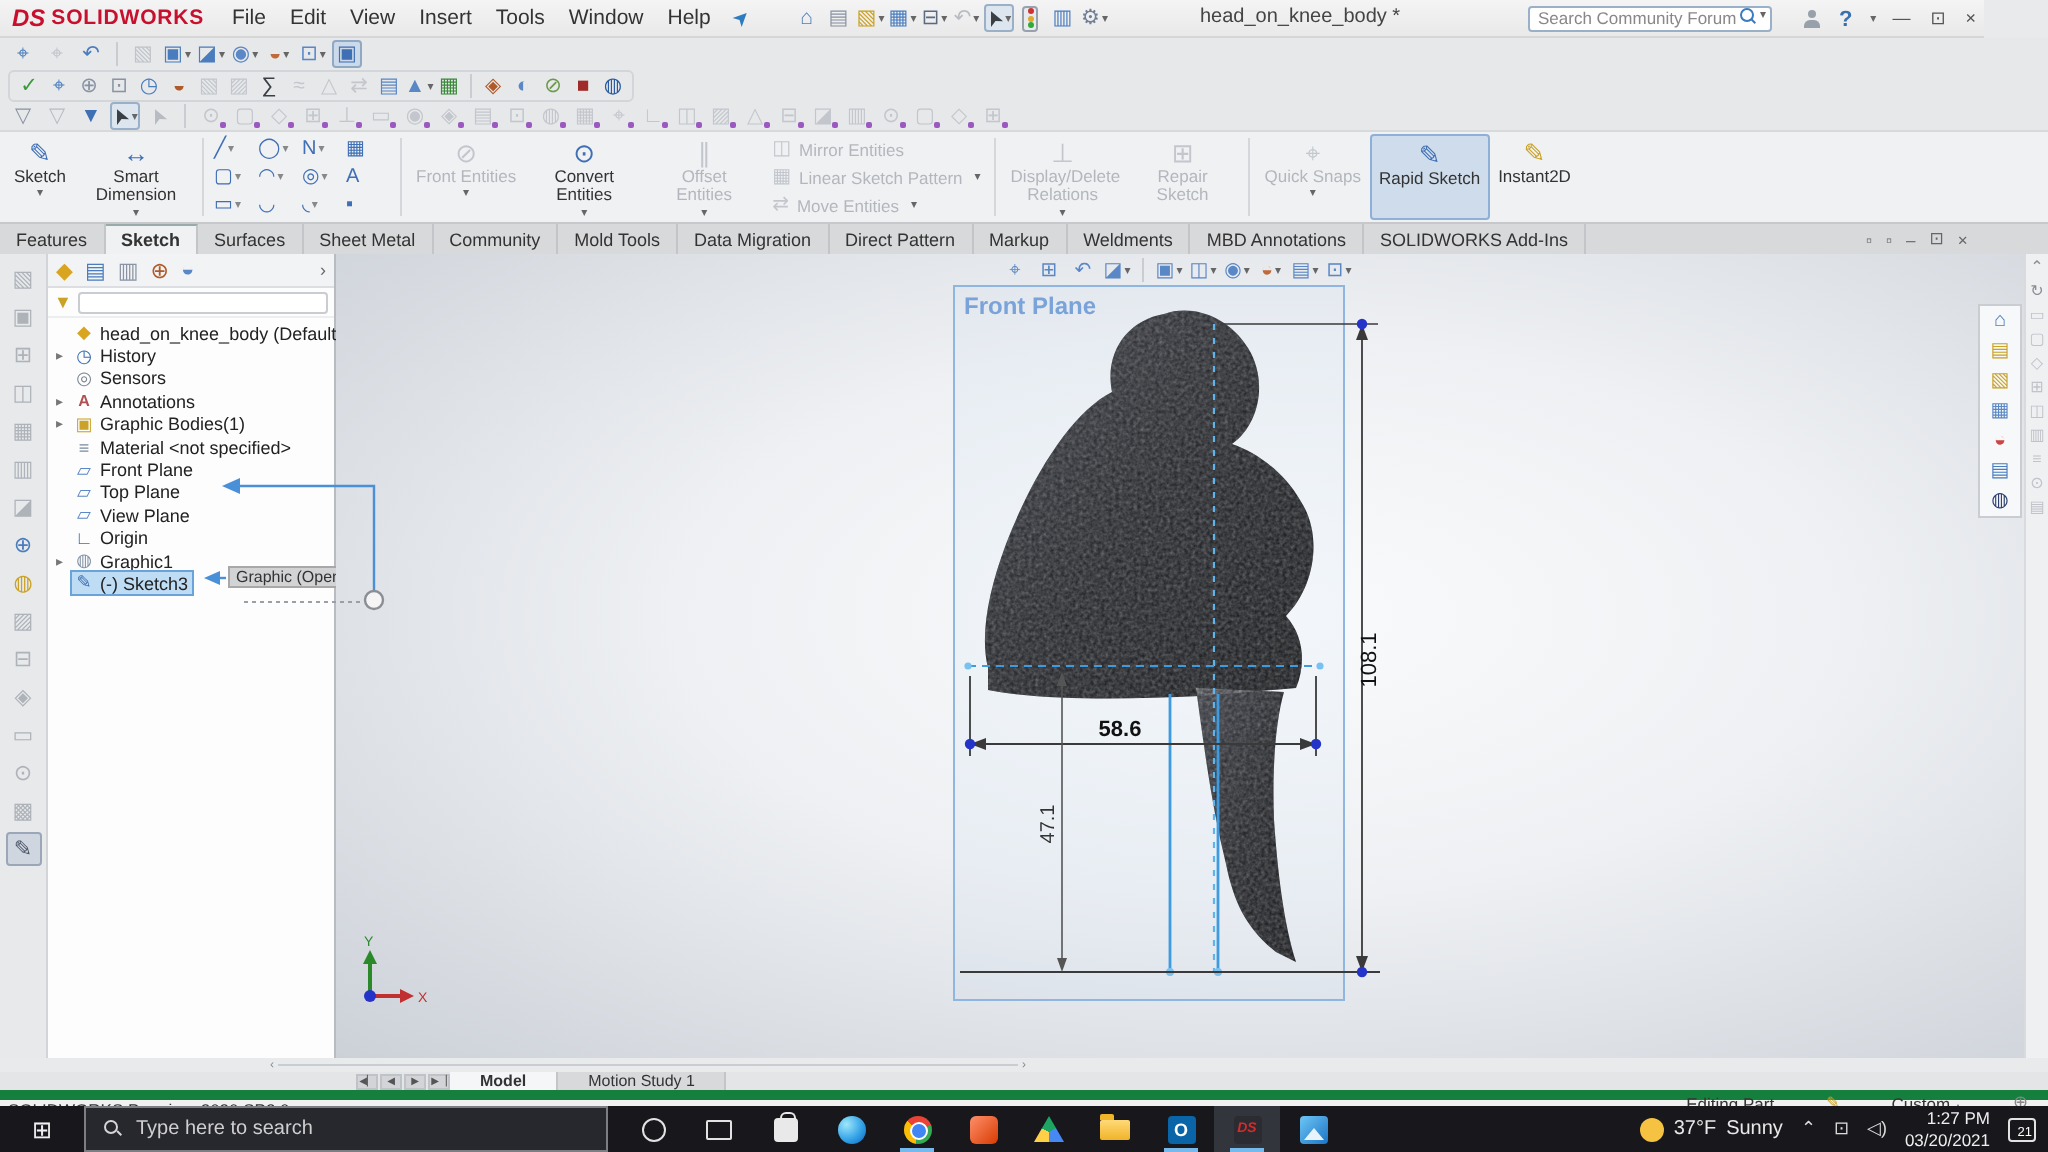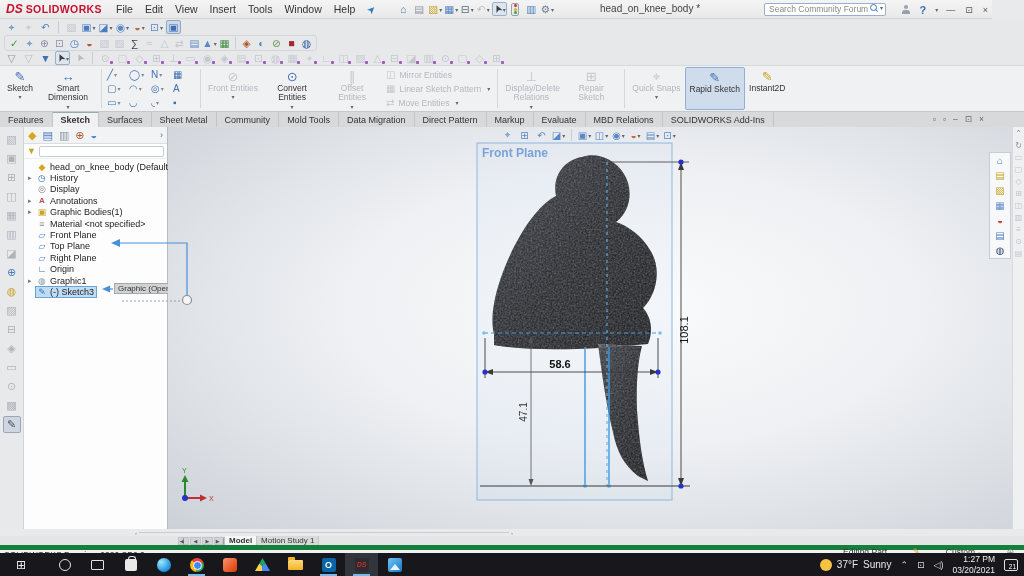--- a/index.html
+++ b/index.html
@@ -100,21 +100,21 @@
 #taskpane{position:absolute;left:989px;top:25px;width:22px;background:#f7f8f9;border:1px solid #c9ccd1;display:flex;flex-direction:column;align-items:center;z-index:4}
 #taskpane .sicon{width:20px;height:15px;font-size:10px}
 #right-strip{position:absolute;left:1012px;top:0;width:12px;height:402px;background:#eef0f2;border-left:1px solid #d8dadd;display:flex;flex-direction:column;align-items:center;padding-top:2px;gap:3px;font-size:8px;color:#c0c3c9}
 
 
 #hscroll{position:absolute;left:135px;top:529px;width:378px;height:7px;display:flex;align-items:center;color:#888;font-size:6px}
 #hscroll .track{flex:1;height:1px;background:#c9ccd1;margin:0 2px}
 #mtabs{position:absolute;left:0;top:536px;width:1024px;height:9px;background:#e4e5e7;display:flex;align-items:center;font-size:8px}
 .navbtns{display:flex;gap:1px;margin-left:178px}
 .navbtns span{width:11px;height:8px;background:#d2d4d7;border:1px solid #bfc2c6;font-size:5px;display:flex;align-items:center;justify-content:center;color:#555}
-.mtab{padding:0 4px;height:9px;display:flex;align-items:center;background:#d8d9db;border-right:1px solid #c3c5c9;color:#333}
+.mtab{padding:0 15px;height:9px;display:flex;align-items:center;background:#d8d9db;border-right:1px solid #c3c5c9;color:#333}
 .mtab.active{background:#f5f6f7;font-weight:bold}
 #status{position:absolute;left:0;top:545px;width:1024px;height:8px;background:#f1f1f2;border-top:5px solid #15803d;display:flex;font-size:8.5px;color:#333;padding:0 4px}
 #status .right{margin-left:auto;display:flex;align-items:center;gap:26px;padding-right:6px}
 #status .pencil{color:#c9a227;font-size:8px}
 #status .tri{font-size:6px;color:#666}
 
 
 #taskbar{position:absolute;left:0;top:553px;width:1024px;height:23px;background:#17171c;display:flex;align-items:center;color:#e8e8e8}
 #tb-start{width:42px;height:23px;display:flex;align-items:center;justify-content:center;font-size:12px;color:#f0f0f0}
 #tb-search{width:262px;height:23px;background:#27272e;border:1px solid #7d7d84;display:flex;align-items:center;gap:7px;padding:0 9px;font-size:10px;color:#cfcfcf}
@@ -493,22 +493,22 @@
 <div id="cmtabs">
     <span class="cmtab">Features</span>
     <span class="cmtab active">Sketch</span>
     <span class="cmtab">Surfaces</span>
     <span class="cmtab">Sheet Metal</span>
     <span class="cmtab">Community</span>
     <span class="cmtab">Mold Tools</span>
     <span class="cmtab">Data Migration</span>
     <span class="cmtab">Direct Pattern</span>
     <span class="cmtab">Markup</span>
-    <span class="cmtab">Evaluate</span>
-    <span class="cmtab">MBD Relations</span>
+    <span class="cmtab">Weldments</span>
+    <span class="cmtab">MBD Annotations</span>
     <span class="cmtab">SOLIDWORKS Add-Ins</span>
   </div>
 <div id="doc-controls">
     <span>▫</span>
     <span>▫</span>
     <span>–</span>
     <span>⊡</span>
     <span>×</span>
   </div>
 
@@ -557,21 +557,21 @@
           <span class="tarw">▸</span>
           <span class="tinner">
             <span class="tico" style="color: rgb(58, 111, 176);">◷</span>
             <span class="tlbl">History</span>
           </span>
         </div>
         <div class="trow">
           <span class="tarw"></span>
           <span class="tinner">
             <span class="tico" style="color: rgb(122, 130, 144);">◎</span>
-            <span class="tlbl">Display</span>
+            <span class="tlbl">Sensors</span>
           </span>
         </div>
         <div class="trow">
           <span class="tarw">▸</span>
           <span class="tinner">
             <span class="tico" style="color: rgb(176, 80, 80); font-weight: bold; font-size: 8px;">A</span>
             <span class="tlbl">Annotations</span>
           </span>
         </div>
         <div class="trow">
@@ -599,21 +599,21 @@
           <span class="tarw"></span>
           <span class="tinner">
             <span class="tico" style="color: rgb(90, 135, 197);">▱</span>
             <span class="tlbl">Top Plane</span>
           </span>
         </div>
         <div class="trow">
           <span class="tarw"></span>
           <span class="tinner">
             <span class="tico" style="color: rgb(90, 135, 197);">▱</span>
-            <span class="tlbl">Right Plane</span>
+            <span class="tlbl">View Plane</span>
           </span>
         </div>
         <div class="trow">
           <span class="tarw"></span>
           <span class="tinner">
             <span class="tico" style="color: rgb(58, 111, 176);">∟</span>
             <span class="tlbl">Origin</span>
           </span>
         </div>
         <div class="trow">
@@ -808,20 +808,24 @@
     <span>
       <span>Custom</span>
       <span class="tri">▴</span>
     </span>
     <span class="trayglyph" style="color:#888">⊕</span>
   </span>
 </div>
 
 <div id="taskbar">
   <div id="tb-start">⊞</div>
+  <div id="tb-search">
+    <span class="mag"></span>
+    <span>Type here to search</span>
+  </div>
   <div id="tb-apps">
       <div class="app">
         <div class="i-cortana"></div>
       </div>
       <div class="app">
         <div class="i-taskview"></div>
       </div>
       <div class="app">
         <div class="i-store"></div>
       </div>

